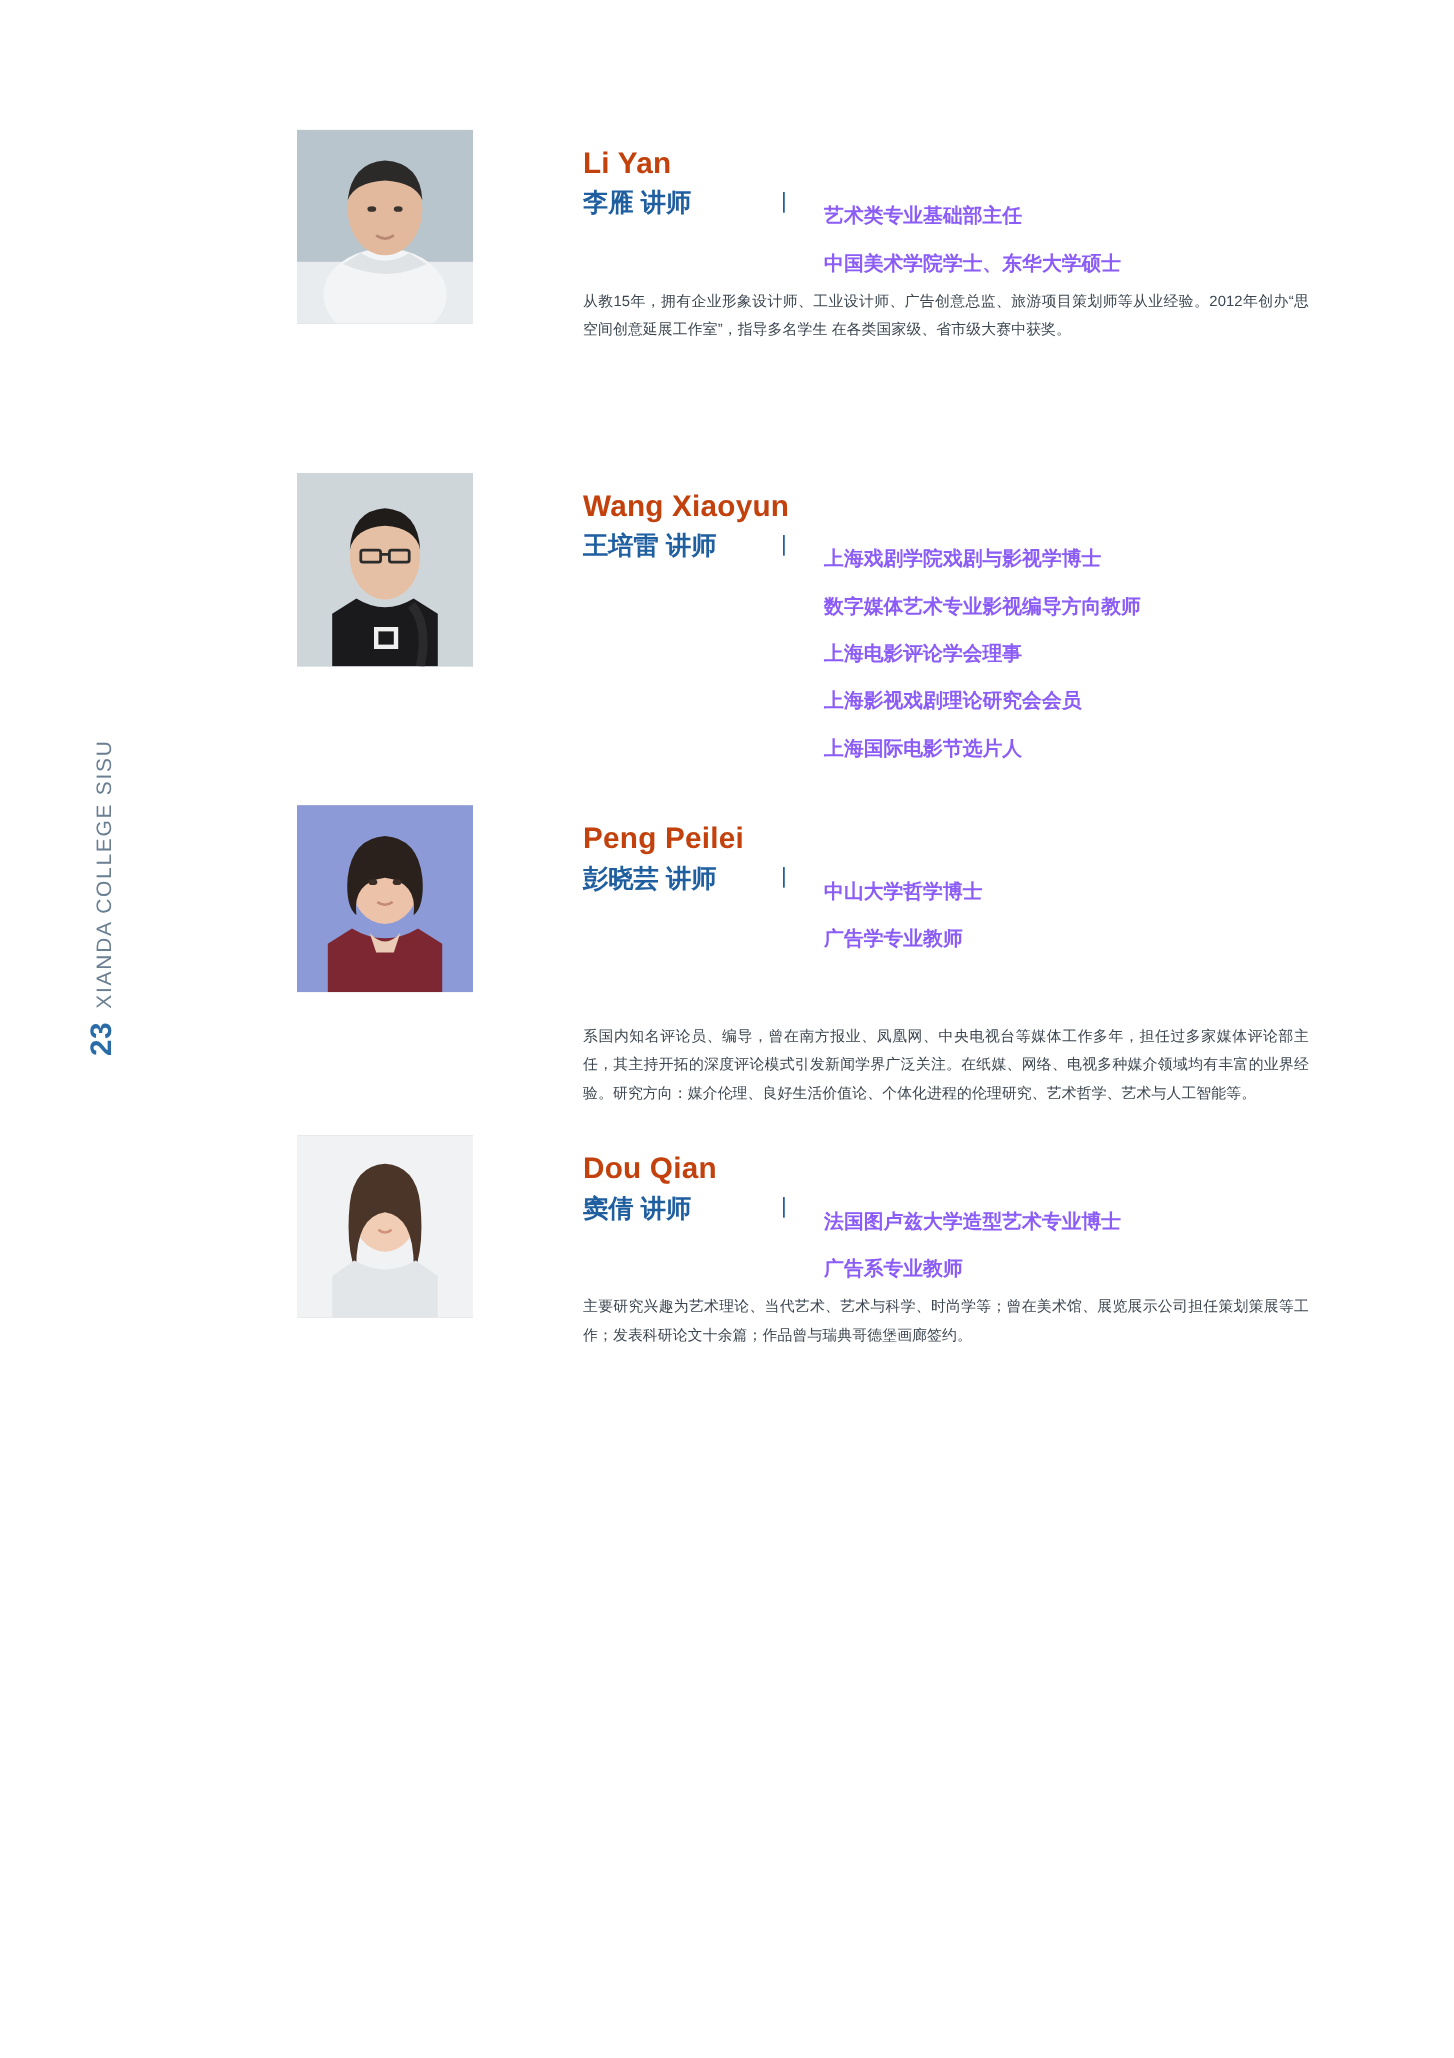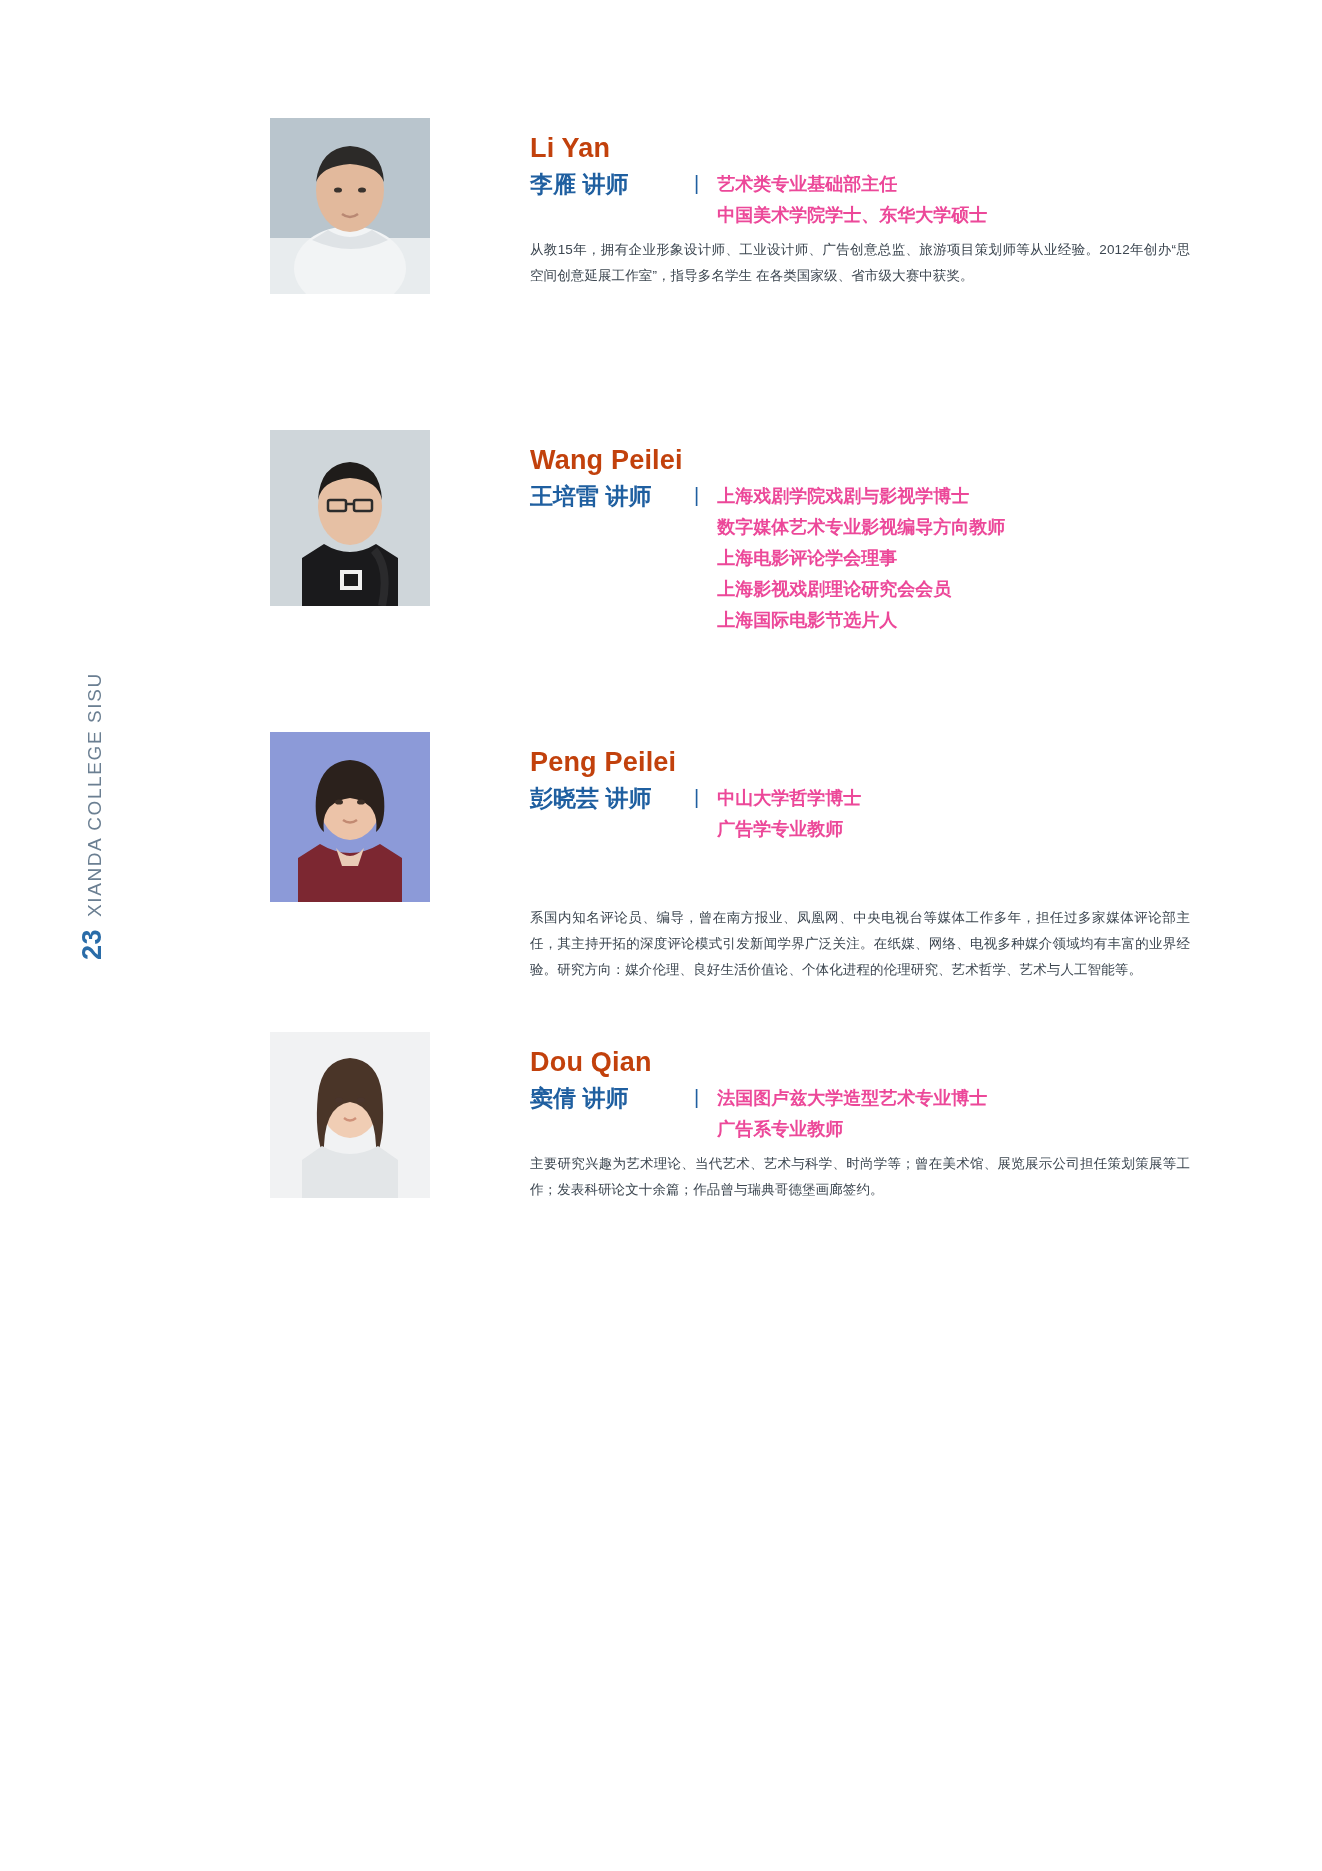--- a/index.html
+++ b/index.html
@@ -79,20 +79,21 @@
     font-size: 27px;
     font-weight: bold;
     color: #c2410c;
     letter-spacing: 0.2px;
     margin: 16px 0 5px 0;
     line-height: 1.1;
   }
   .name-row {
     display: flex;
     align-items: flex-start;
+    gap: 16px;
   }
   .name-cn {
     font-size: 23px;
     font-weight: bold;
     color: #1f5fa0;
     white-space: nowrap;
     line-height: 1.35;
     min-width: 150px;
   }
   .divider {
@@ -102,23 +103,24 @@
     margin: 0 18px 0 14px;
     font-weight: normal;
   }
   .titles {
     display: flex;
     flex-direction: column;
   }
   .titles span {
     font-size: 18px;
     font-weight: bold;
-    color: #ec4899;
+    color: #8b5cf6;
     line-height: 1.72;
     white-space: nowrap;
+    margin-top: 12px;
   }
   .bio {
     margin-top: 6px;
     font-size: 13.5px;
     color: #3c4650;
     line-height: 1.95;
     letter-spacing: 0.1px;
     max-width: 660px;
     text-align: justify;
   }
@@ -174,21 +176,21 @@
         <rect x="58" y="70" width="18" height="11" rx="2" fill="none" stroke="#2b2b2b" stroke-width="2.5"></rect>
         <rect x="84" y="70" width="18" height="11" rx="2" fill="none" stroke="#2b2b2b" stroke-width="2.5"></rect>
         <line x1="76" y1="74" x2="84" y2="74" stroke="#2b2b2b" stroke-width="2.5"></line>
         <path d="M54 114 q26 16 52 0 l22 14 v48 h-96 v-48z" fill="#1a1a1c"></path>
         <rect x="70" y="140" width="22" height="20" fill="#f0f0f0"></rect>
         <rect x="74" y="144" width="14" height="12" fill="#1a1a1c"></rect>
         <path d="M104 120 q16 18 8 56" stroke="#2a2a2c" stroke-width="8" fill="none"></path>
       </svg>
     </div>
     <div class="info">
-      <div class="name-en">Wang Peilei</div>
+      <div class="name-en">Wang Xiaoyun</div>
       <div class="name-row">
         <div class="name-cn">王培雷 讲师</div>
         <div class="divider">|</div>
         <div class="titles">
           <span>上海戏剧学院戏剧与影视学博士</span>
           <span>数字媒体艺术专业影视编导方向教师</span>
           <span>上海电影评论学会理事</span>
           <span>上海影视戏剧理论研究会会员</span>
           <span>上海国际电影节选片人</span>
         </div>

